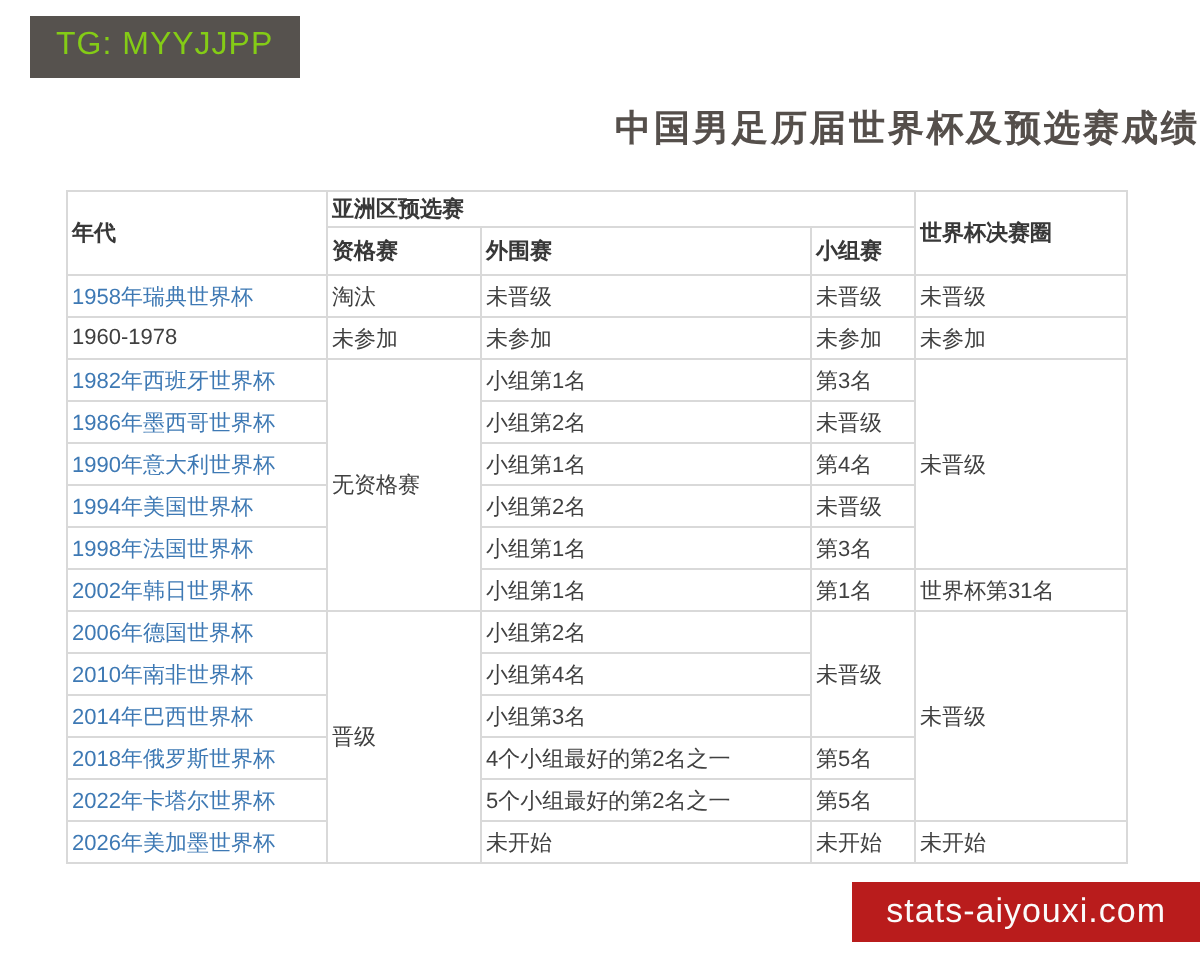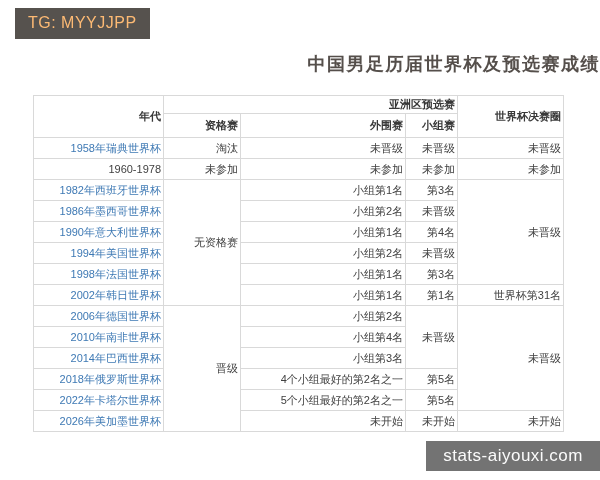--- a/index.html
+++ b/index.html
@@ -5,53 +5,53 @@
   * { margin:0; padding:0; box-sizing:border-box; }
   html,body { width:600px; height:480px; }
   body {
     position:relative;
     background:#ffffff;
     font-family:"Liberation Sans","DejaVu Sans",sans-serif;
     overflow:hidden;
   }
   .badge {
     position:absolute; left:15px; top:8px;
-    background:#56524e; color:#fdba74;
+    background:#56524e; color:#84cc16;
     font-size:16px; line-height:1;
     padding:7px 13px 8px 13px;
     letter-spacing:0.5px;
   }
   .title {
     position:absolute; top:52px; left:0; width:100%;
     text-align:right;
     font-size:18px; font-weight:bold;
     color:#554f4b; letter-spacing:1.5px;
   }
   table.results {
     position:absolute; left:33px; top:95px;
     width:530px;
     border-collapse:collapse; table-layout:fixed;
     background:#ffffff;
   }
   .results th, .results td {
     border:1px solid #d9d9d9;
-    text-align:right; vertical-align:middle;
+    text-align:left; vertical-align:middle;
     font-size:11px; color:#404040;
     padding:0 2px;
     overflow:hidden; white-space:nowrap;
   }
   .results th { font-weight:bold; color:#383838; }
   .results tr.h1 th { height:18px; }
   .results tr.h2 th { height:24px; }
   .results td { height:21px; }
   a.year-link { color:#3e79b4; text-decoration:none; cursor:pointer; }
   .plain-year { color:#3f3f3f; }
   .watermark {
     position:absolute; right:0; top:441px; height:30px;
-    background:#737373; color:#fbfbfb;
+    background:#b91c1c; color:#fbfbfb;
     font-size:17px;
     display:flex; align-items:center;
     padding:0 17px 0 17px;
     letter-spacing:0.5px;
   }
 </style>
 </head>
 <body>
 
 <div class="badge">TG: MYYJJPP</div>

